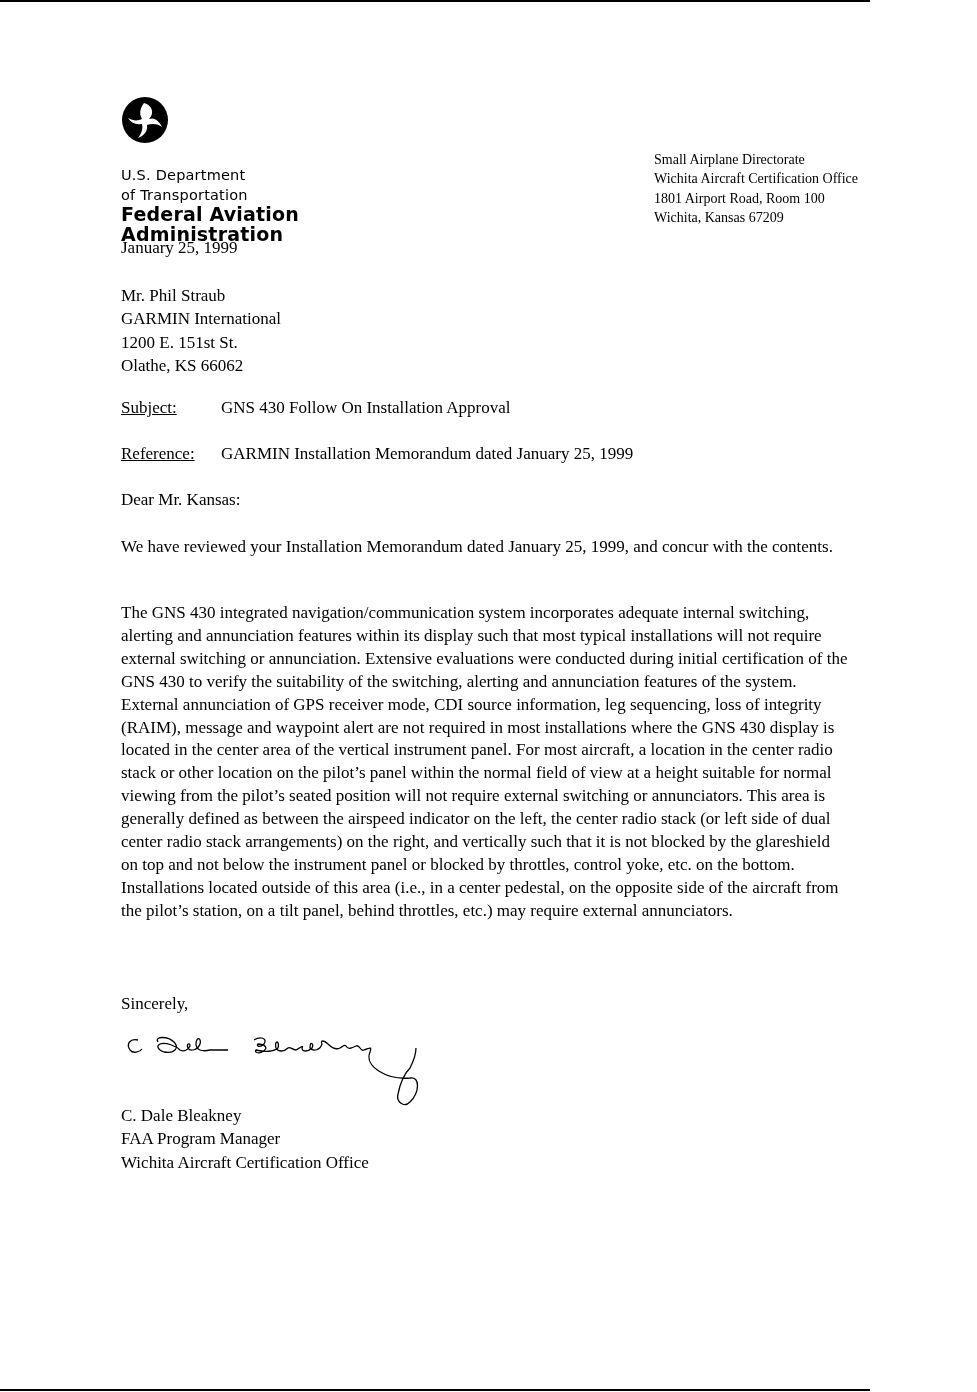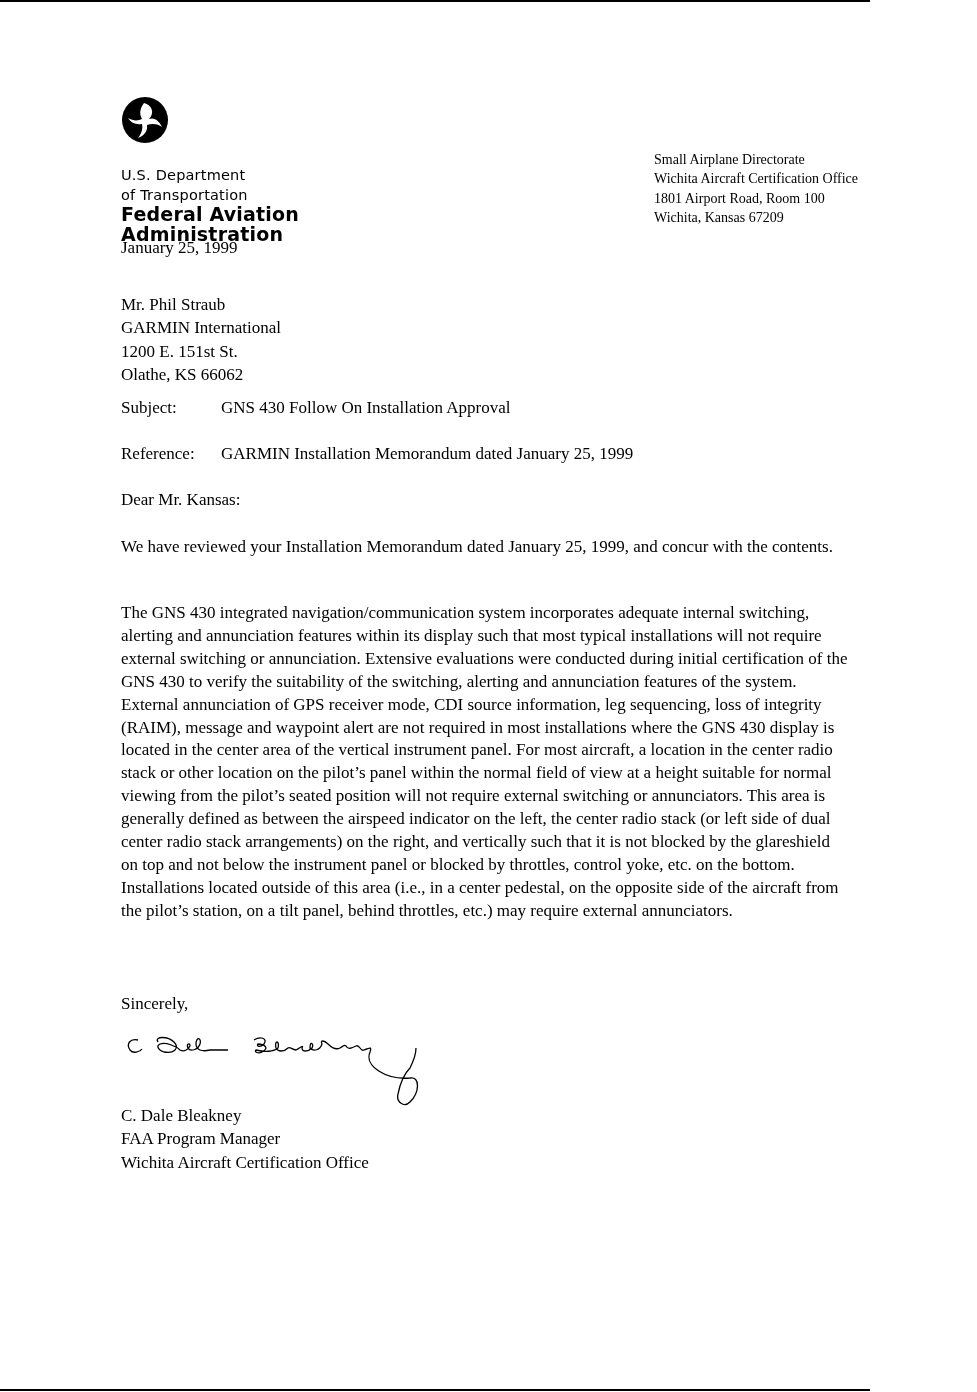--- a/index.html
+++ b/index.html
@@ -7,23 +7,23 @@
          font-family: "Liberation Serif", "DejaVu Serif", serif; color: #000; }
   .rule { position: absolute; left: 0; width: 870px; height: 2px; background: #000; }
   .rule.top { top: 0; }
   .rule.bottom { top: 1389px; }
   .logo { position: absolute; left: 122px; top: 97px; width: 46px; height: 46px; }
   .agency { position: absolute; left: 121px; top: 150px; font-family: "DejaVu Sans", "Liberation Sans", sans-serif;
             font-size: 14.5px; line-height: 19.5px; letter-spacing: 0.2px; margin-top: 16px; }
   .agency .bold { font-weight: bold; font-size: 19px; }
   .office { position: absolute; left: 606px; top: 150px; font-size: 14px; line-height: 19.3px; margin-left: 48px; }
   .date { position: absolute; left: 121px; top: 238px; font-size: 17px; }
-  .addr { position: absolute; left: 121px; top: 284px; font-size: 17px; line-height: 23.3px; margin-top: 9px; }
+  .addr { position: absolute; left: 121px; top: 284px; font-size: 17px; line-height: 23.3px; }
   .labelrow { position: absolute; left: 121px; font-size: 17px; white-space: nowrap; }
-  .labelrow .lbl { display: inline-block; width: 100px; }
+  .labelrow .lbl { display: inline-block; width: 100px; text-decoration: underline; }
   .subject { top: 398px; }
   .reference { top: 444px; }
   .salutation { position: absolute; left: 121px; top: 490px; font-size: 17px; }
   .para { position: absolute; left: 121px; width: 730px; font-size: 17px; line-height: 22.9px; }
   .para1 { top: 536px; }
   .para2 { top: 602px; }
   .closing { position: absolute; left: 121px; top: 994px; font-size: 17px; }
   .signature { position: absolute; left: 124px; top: 1030px; width: 300px; height: 80px; }
   .sigblock { position: absolute; left: 121px; top: 1104px; font-size: 17px; line-height: 23.3px; }
 </style>

